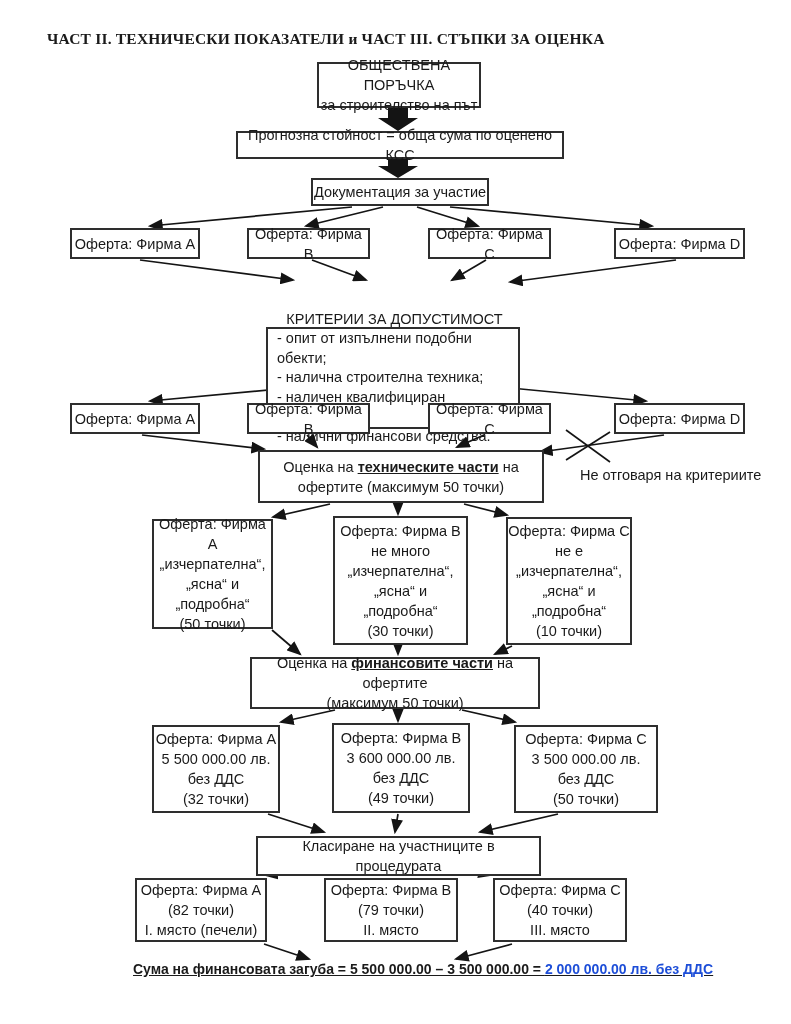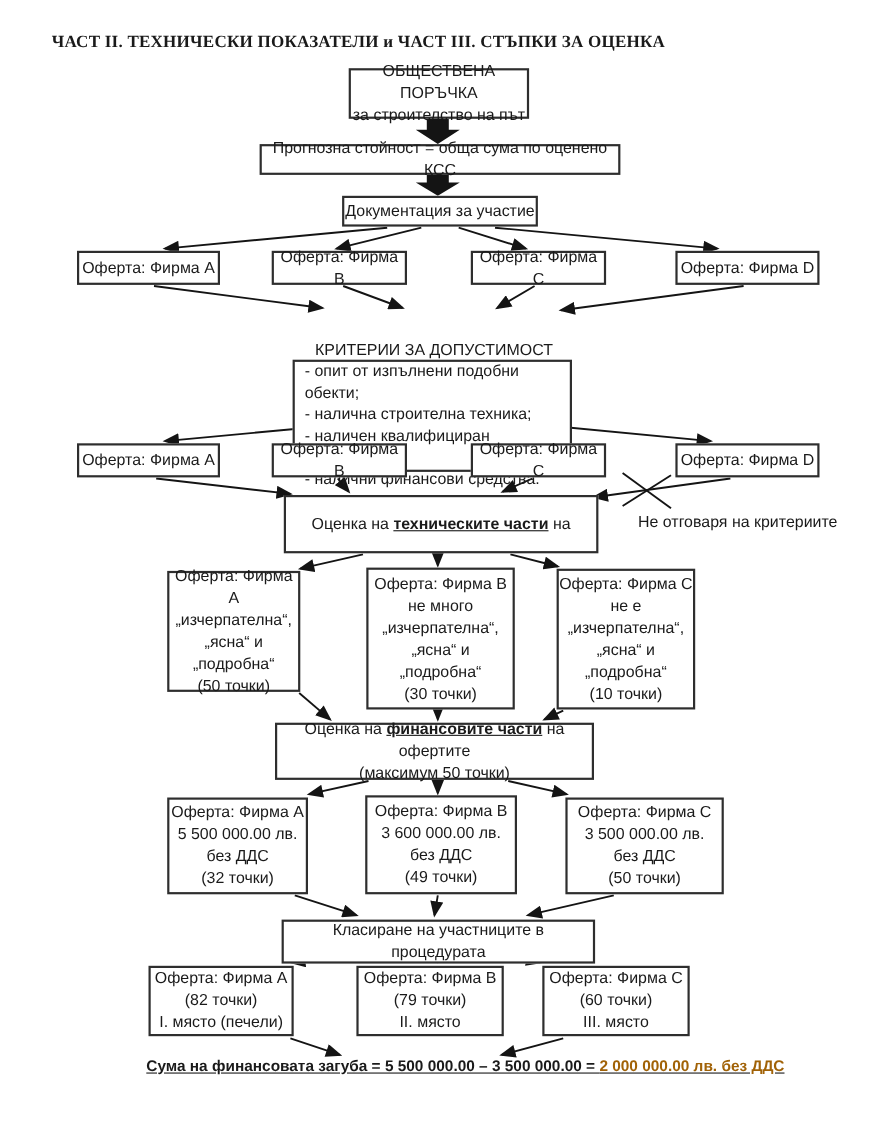--- a/index.html
+++ b/index.html
@@ -19,21 +19,21 @@
     text-align:center; font-size:14.5px; line-height:20px;
   }
   .criteria { align-items:stretch; text-align:left; padding:3px 6px 3px 9px; line-height:19.5px;margin-top:44px; }
   .criteria .c-title { text-align:center; }
   .emph { font-weight:700; text-decoration:underline; }
   .note { position:absolute; font-size:14.5px; white-space:nowrap; }
   .formula {
     position:absolute; font-size:14px; font-weight:700; text-decoration:underline;
     white-space:nowrap;
   }
-  .formula .red { color:#a16207; }
+  .formula .red { color:#1d4ed8; }
 </style>
 </head>
 <body>
 
 <div class="page">
 
   <svg class="arrows" viewBox="0 0 791 1024" xmlns="http://www.w3.org/2000/svg">
     <defs>
       <marker id="ah" viewBox="0 0 10 8" refX="8.5" refY="4" markerWidth="9" markerHeight="7" orient="auto-start-reverse">
         <path d="M0,0 L10,4 L0,8 z" fill="#141414"></path>
@@ -116,20 +116,21 @@
     <div>- налични финансови средства.</div>
   </div>
 
   <div class="box" style="left:70px;  top:403px; width:130px; height:31px">Оферта: Фирма A</div>
   <div class="box" style="left:247px; top:403px; width:123px; height:31px">Оферта: Фирма B</div>
   <div class="box" style="left:428px; top:403px; width:123px; height:31px">Оферта: Фирма C</div>
   <div class="box" style="left:614px; top:403px; width:131px; height:31px">Оферта: Фирма D</div>
 
   <div class="box" style="left:258px; top:450px; width:286px; height:53px">
     <div><span>Оценка на </span><span class="emph">техническите части</span><span> на</span></div>
+    <div>офертите (максимум 50 точки)</div>
   </div>
 
   <div class="note" style="left:580px; top:467px">Не отговаря на критериите</div>
 
   <div class="box" style="left:152px; top:519px; width:121px; height:110px">
     <div>Оферта: Фирма A</div>
     <div>„изчерпателна“,</div>
     <div>„ясна“ и</div>
     <div>„подробна“</div>
     <div>(50 точки)</div>
@@ -182,21 +183,21 @@
     <div>(82 точки)</div>
     <div>I. място (печели)</div>
   </div>
   <div class="box" style="left:324px; top:878px; width:134px; height:64px">
     <div>Оферта: Фирма B</div>
     <div>(79 точки)</div>
     <div>II. място</div>
   </div>
   <div class="box" style="left:493px; top:878px; width:134px; height:64px">
     <div>Оферта: Фирма C</div>
-    <div>(60 точки)</div>
+    <div>(40 точки)</div>
     <div>III. място</div>
   </div>
 
   <div class="formula" style="left:133px; top:961px">
     <span>Сума на финансовата загуба = 5 500 000.00 – 3 500 000.00 = </span><span class="red">2 000 000.00 лв. без ДДС</span>
   </div>
 
 </div>
 
 </body></html>

